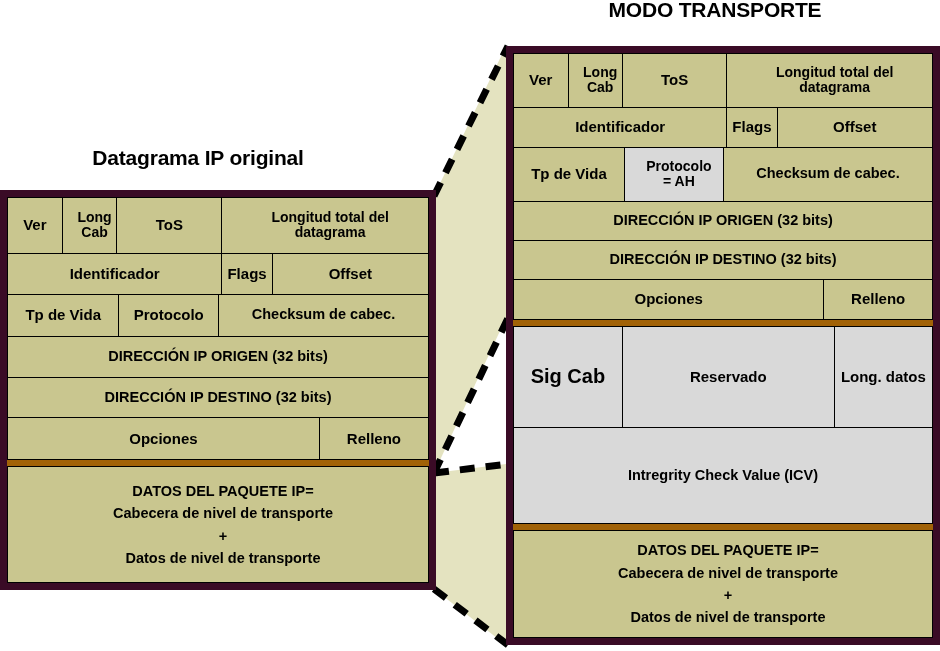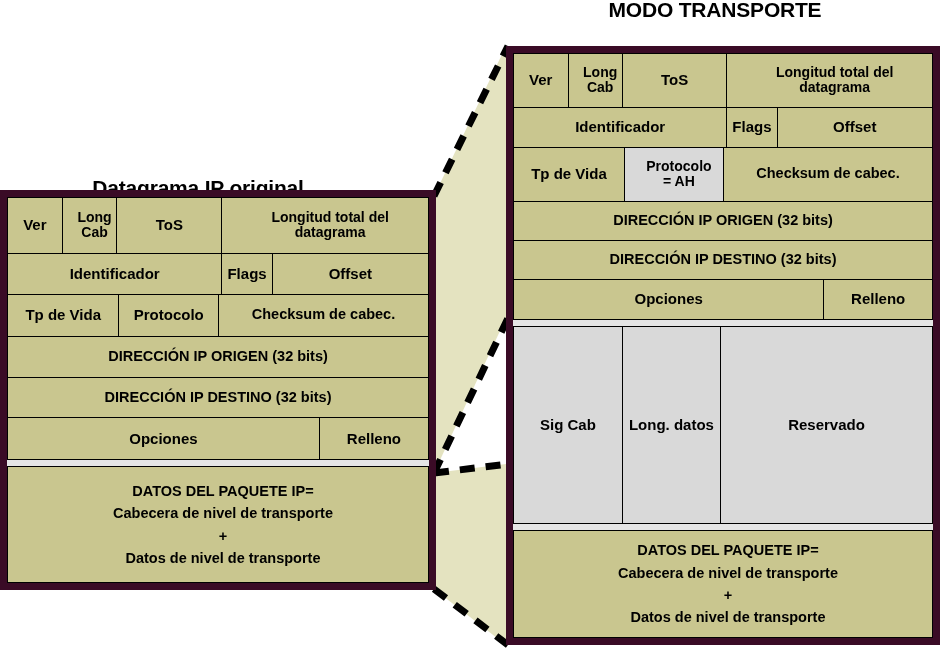--- a/index.html
+++ b/index.html
@@ -23,21 +23,21 @@
     color: #000;
     text-align: center;
     white-space: nowrap;
     letter-spacing: -0.2px;
   }
 
   .packet-box {
     position: absolute;
     box-sizing: border-box;
     border: 7px solid #3a0b26;
-    background: #e5e5e5;
+    background: #a16207;
     display: flex;
     flex-direction: column;
   }
 
   .pk-group {
     display: flex;
     flex-direction: column;
     border: 1px solid #000;
     box-sizing: border-box;
   }
@@ -91,21 +91,21 @@
   <polygon points="434,473 506,464 506,645 434,589" fill="#e4e3c0" stroke="none"></polygon>
 
   <line x1="434" y1="196" x2="508" y2="46" stroke="#000000" stroke-width="7" stroke-dasharray="15,11" stroke-linecap="butt"></line>
   <line x1="434" y1="473" x2="508" y2="318" stroke="#000000" stroke-width="7" stroke-dasharray="15,11" stroke-linecap="butt"></line>
   <line x1="434" y1="473" x2="508" y2="464" stroke="#000000" stroke-width="7" stroke-dasharray="15,11" stroke-linecap="butt"></line>
   <line x1="434" y1="589" x2="508" y2="645" stroke="#000000" stroke-width="7" stroke-dasharray="15,11" stroke-linecap="butt"></line>
 </svg>
 
 <div class="diagram-title" style="left:490px; top:-2px; width:450px; font-size:21px;">MODO TRANSPORTE</div>
 
-<div class="diagram-title" style="left:0px; top:176px; width:396px; font-size:21px;">Datagrama IP original</div>
+<div class="diagram-title" style="left:0px; top:146px; width:396px; font-size:21px;">Datagrama IP original</div>
 
 <div class="packet-box" style="left:0px; top:190px; width:436px; height:400px;">
   <div class="pk-group" id="left-ip-header" style="flex:0 0 263px;">
       <div class="pk-row">
         <div class="pk-cell" style="width: 12.8%; font-size: 15px;">Ver</div>
         <div class="pk-cell multiline" style="width: 13%; font-size: 14px;">
           <span>Long</span>
           <span>Cab</span>
         </div>
         <div class="pk-cell" style="width: 25%; font-size: 15px;">ToS</div>
@@ -180,23 +180,26 @@
       <div class="pk-row">
         <div class="pk-cell" style="width: 100%; font-size: 14.5px;">DIRECCIÓN IP DESTINO (32 bits)</div>
       </div>
       <div class="pk-row">
         <div class="pk-cell" style="width: 74%; font-size: 15px;">Opciones</div>
         <div class="pk-cell" style="width: 26%; font-size: 15px;">Relleno</div>
       </div>
     </div>
   <div class="pk-group" id="right-ah-header" style="flex:0 0 198px;">
       <div class="pk-row">
-        <div class="pk-cell gray" style="width: 25.8%; font-size: 15px;">Sig Cab</div>
+        <div class="pk-cell gray" style="width: 25.8%; font-size: 20px;">Sig Cab</div>
+        <div class="pk-cell gray" style="width: 50.7%; font-size: 15px;">Reservado</div>
         <div class="pk-cell gray" style="width: 23.5%; font-size: 15px;">Long. datos</div>
-        <div class="pk-cell gray" style="width: 50.7%; font-size: 15px;">Reservado</div>
+      </div>
+      <div class="pk-row">
+        <div class="pk-cell gray" style="width: 100%; font-size: 14.5px;">Intregrity Check Value (ICV)</div>
       </div>
     </div>
   <div class="pk-group" style="flex:1 1 auto;">
     <div class="pk-row">
       <div class="pk-cell multiline" id="right-payload" style="width:100%; font-size:14.5px; line-height:1.55;">
           <span>DATOS DEL PAQUETE IP=</span>
           <span>Cabecera de nivel de transporte</span>
           <span>+</span>
           <span>Datos de nivel de transporte</span>
         </div>

